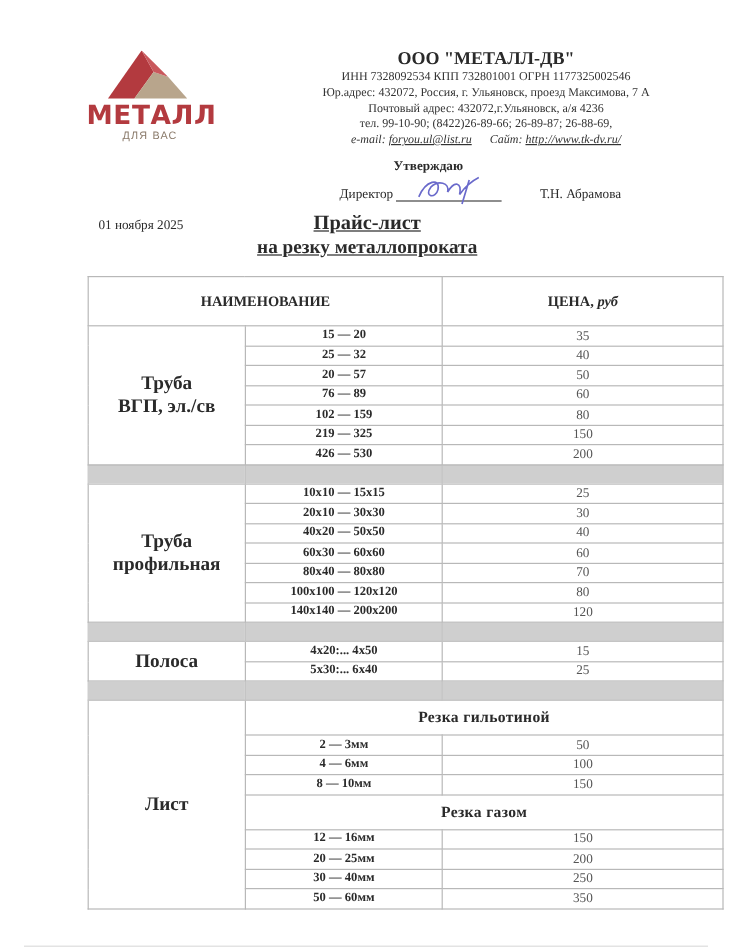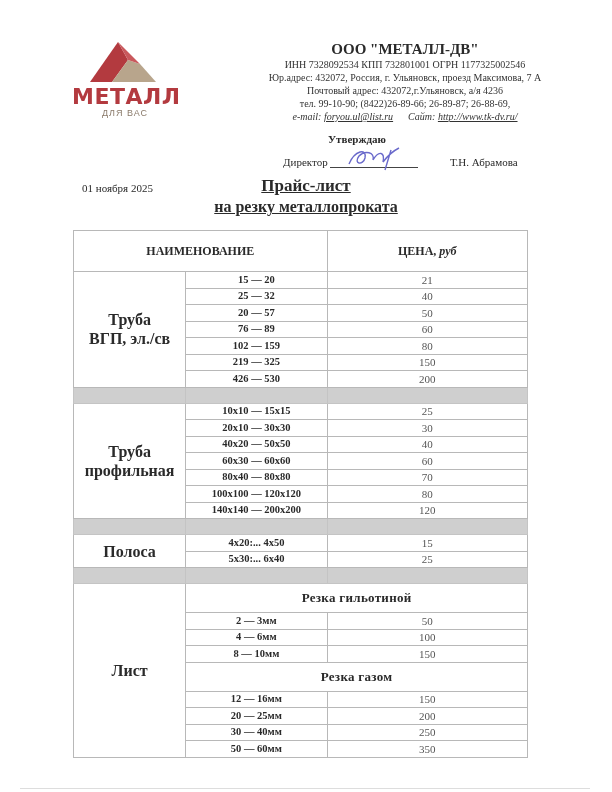--- a/index.html
+++ b/index.html
@@ -24,21 +24,21 @@
   .date { left: 82px; top: 144px; font-size: 11px; margin-top: 38px; }
   .director { left: 283px; top: 156px; font-size: 11px; }
   .dir-line { left: 330px; top: 167px; width: 88px; border-bottom: 1px solid #444; }
   .dir-name { left: 420px; top: 156px; font-size: 11px; margin-left: 30px; }
   #signature { left: 345px; top: 146px; }
   .title { left: 0; width: 612px; text-align: center; font-weight: bold; }
   .title1 { top: 176px; font-size: 17px; }
   .title1 span, .title2 span { text-decoration: underline; }
   .title2 { top: 198px; font-size: 16px; }
   
-  table { position: absolute; left: 73px; top: 230px; width: 455px; border-collapse: collapse; table-layout: fixed; }
+  table { position: absolute; left: 73px; top: 230px; width: 530px; border-collapse: collapse; table-layout: fixed; }
   td, th { border: 1px solid #b8b8b8; padding: 0; text-align: center; vertical-align: middle; }
   th { height: 40px; font-size: 12px; font-weight: bold; }
   th .rub { font-style: italic; }
   .c1 { width: 112px; }
   .c2 { width: 141px; }
   .c3 { width: 200px; }
   td.size { font-weight: bold; font-size: 10.5px; height: 15.5px; line-height: 14px; }
   td.price { font-size: 11px; color: #555; height: 15.5px; line-height: 14px; }
   td.cat { font-weight: bold; font-size: 16px; line-height: 19px; }
   tr.sep td { background: #cfcfcf; height: 15px; border-color: #c4c4c4; }
@@ -95,21 +95,21 @@
       <th><span>ЦЕНА,</span> <span class="rub">руб</span></th>
     </tr>
   </thead>
   <tbody>
 
     <tr>
       <td class="cat" rowspan="7">
         <span>Труба</span><br><span>ВГП, эл./св</span>
       </td>
       <td class="size">15 — 20</td>
-      <td class="price">21</td>
+      <td class="price">35</td>
     </tr>
     <tr>
         <td class="size">25 — 32</td>
         <td class="price">40</td>
       </tr>
     <tr>
         <td class="size">20 — 57</td>
         <td class="price">50</td>
       </tr>
     <tr>

